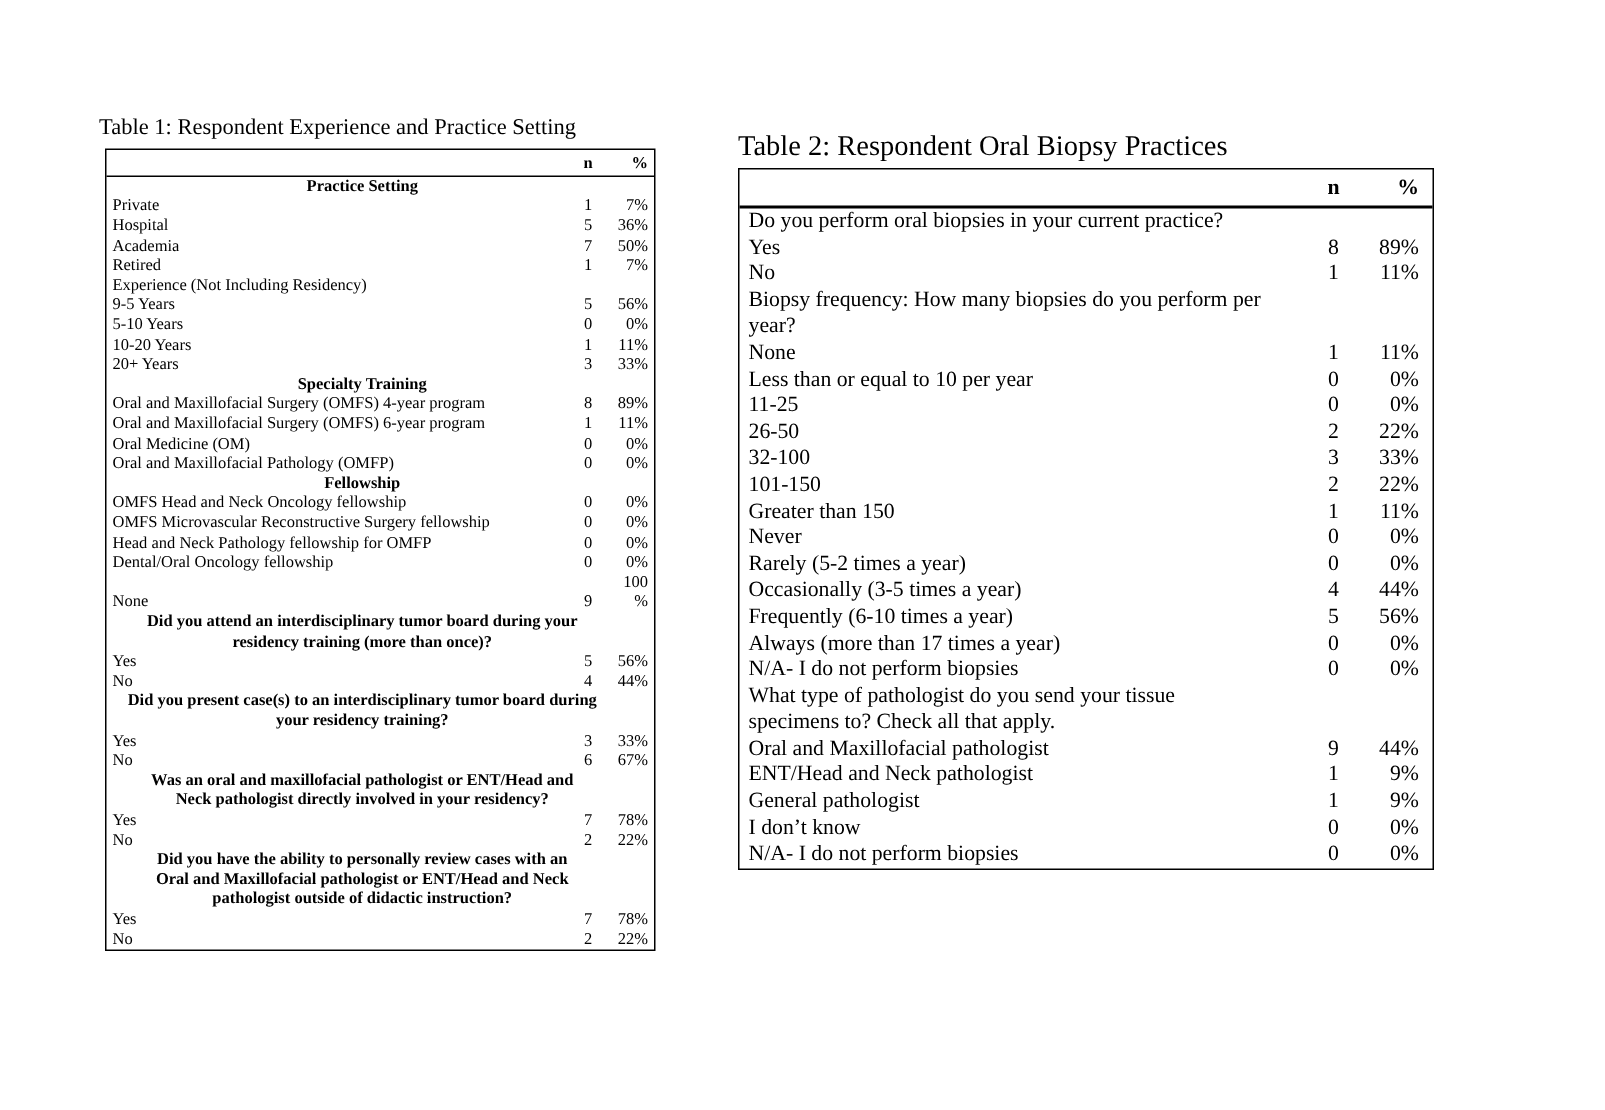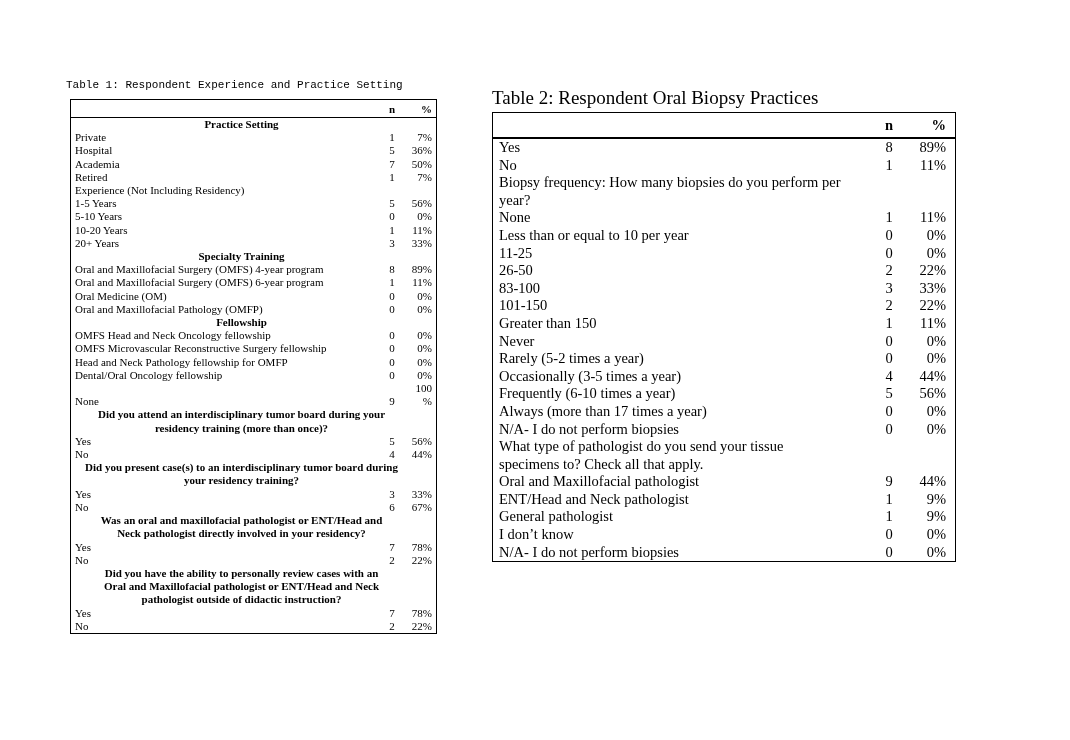--- a/index.html
+++ b/index.html
@@ -5,21 +5,21 @@
   html, body { margin: 0; padding: 0; }
   body {
     width: 1070px; height: 740px;
     background: #ffffff;
     font-family: "Liberation Serif", "DejaVu Serif", serif;
     color: #000;
     position: relative;
     overflow: hidden;
   }
   .caption { position: absolute; white-space: pre; }
-  #t1-caption { left: 66px; top: 79px; font-size: 11px; line-height: 13px; font-family: Liberation Mono, monospace; }
+  #t1-caption { left: 66px; top: 79px; font-size: 15px; line-height: 13px; }
   #t2-caption { left: 492px; top: 89px; font-size: 19px; line-height: 17px; }
 
   .tablebox {
     position: absolute;
     border: 1px solid #000;
     background: #fff;
     box-sizing: border-box;
   }
   #t1-box { left: 70px;  top: 99px;  width: 367px; font-size: 11px;   line-height: 13.2px; }
   #t2-box { left: 492px; top: 112px; width: 464px; font-size: 14.5px; line-height: 17.6px; }
@@ -82,21 +82,21 @@
         <div class="cell label">Retired</div>
         <div class="cell ncell">1</div>
         <div class="cell pct">7%</div>
       </div>
       <div class="row item">
         <div class="cell label">Experience (Not Including Residency)</div>
         <div class="cell ncell"></div>
         <div class="cell pct"></div>
       </div>
       <div class="row item">
-        <div class="cell label">1-5 Years</div>
+        <div class="cell label">9-5 Years</div>
         <div class="cell ncell">5</div>
         <div class="cell pct">56%</div>
       </div>
       <div class="row item">
         <div class="cell label">5-10 Years</div>
         <div class="cell ncell">0</div>
         <div class="cell pct">0%</div>
       </div>
       <div class="row item">
         <div class="cell label">10-20 Years</div>
@@ -222,20 +222,23 @@
 
 <div class="caption" id="t2-caption">Table 2: Respondent Oral Biopsy Practices</div>
 
 <div class="tablebox" id="t2-box">
   <div class="hdr">
     <div class="cell spacer"></div>
     <div class="cell ncell">n</div>
     <div class="cell pct">%</div>
   </div>
   <div class="tbody" id="t2-body">
+      <div class="row head">
+        <div class="cell label">Do you perform oral biopsies in your current practice?</div>
+      </div>
       <div class="row item">
         <div class="cell label">Yes</div>
         <div class="cell ncell">8</div>
         <div class="cell pct">89%</div>
       </div>
       <div class="row item">
         <div class="cell label">No</div>
         <div class="cell ncell">1</div>
         <div class="cell pct">11%</div>
       </div>
@@ -257,21 +260,21 @@
         <div class="cell label">11-25</div>
         <div class="cell ncell">0</div>
         <div class="cell pct">0%</div>
       </div>
       <div class="row item">
         <div class="cell label">26-50</div>
         <div class="cell ncell">2</div>
         <div class="cell pct">22%</div>
       </div>
       <div class="row item">
-        <div class="cell label">83-100</div>
+        <div class="cell label">32-100</div>
         <div class="cell ncell">3</div>
         <div class="cell pct">33%</div>
       </div>
       <div class="row item">
         <div class="cell label">101-150</div>
         <div class="cell ncell">2</div>
         <div class="cell pct">22%</div>
       </div>
       <div class="row item">
         <div class="cell label">Greater than 150</div>

